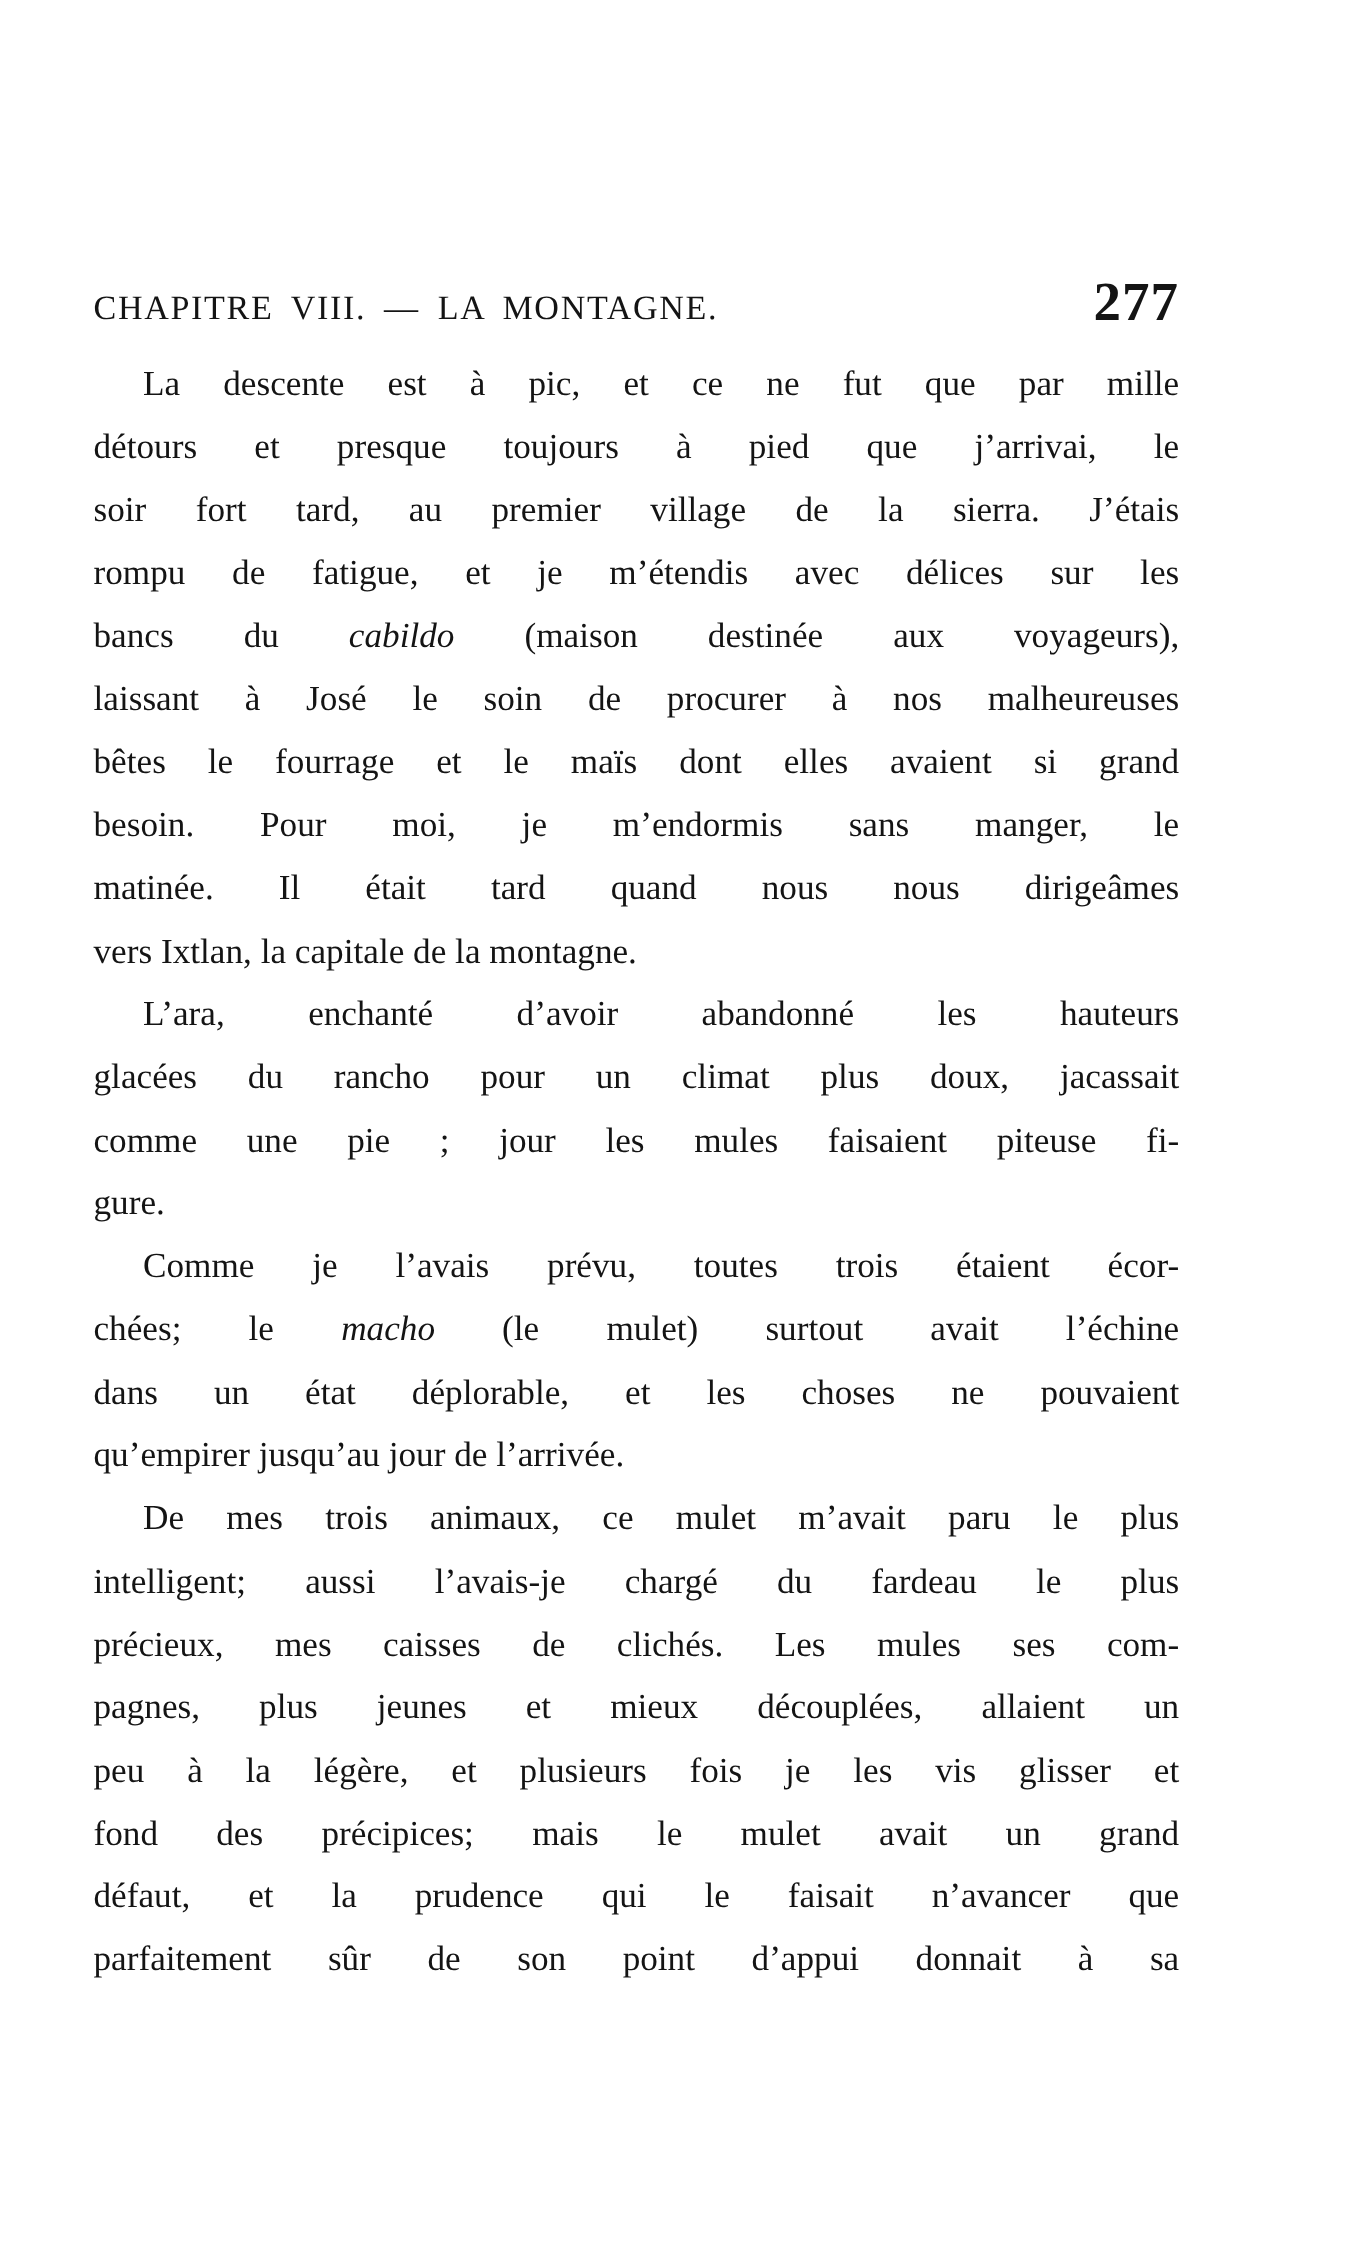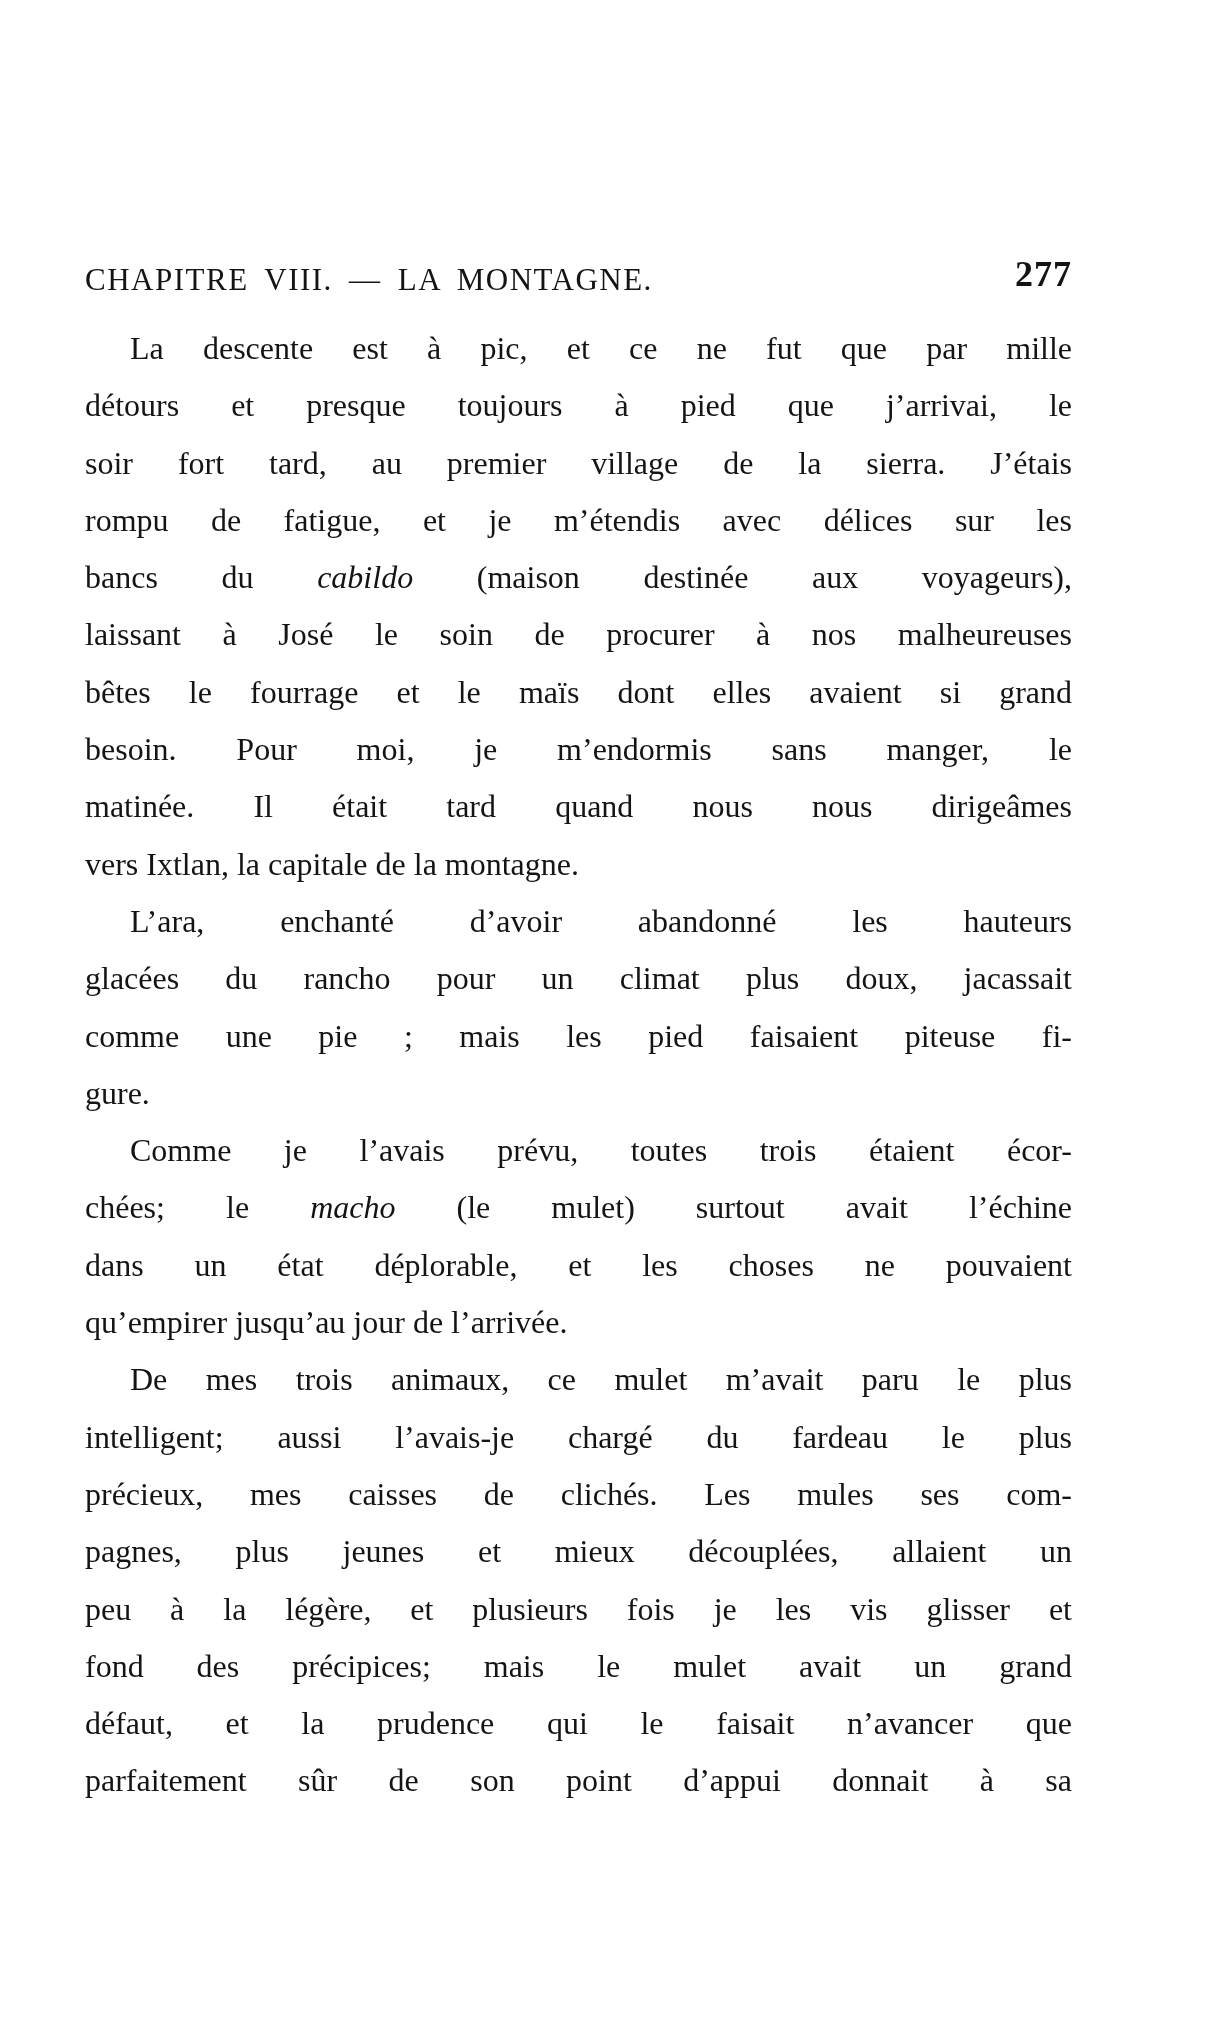--- a/index.html
+++ b/index.html
@@ -33,21 +33,21 @@
     font-size: 31px;
     line-height: 40px;
     letter-spacing: 1.5px;
     word-spacing: 7px;
     white-space: nowrap;
   }
   .page-number {
     position: absolute;
     right: 0;
     top: 248px;
-    font-size: 36px;
+    font-size: 50px;
     line-height: 52px;
     font-weight: 700;
     letter-spacing: 1px;
   }
   .page-body {
     position: absolute;
     left: 0;
     top: 320px;
     width: 987px;
     font-size: 32px;
@@ -83,21 +83,21 @@
         <div class="line"><span class="">soir fort tard, au premier village de la sierra. J’étais</span></div>
         <div class="line"><span class="">rompu de fatigue, et je m’étendis avec délices sur les</span></div>
         <div class="line"><span class="">bancs du </span><span class="it">cabildo</span><span class=""> (maison destinée aux voyageurs),</span></div>
         <div class="line"><span class="">laissant à José le soin de procurer à nos malheureuses</span></div>
         <div class="line"><span class="">bêtes le fourrage et le maïs dont elles avaient si grand</span></div>
         <div class="line"><span class="">besoin. Pour moi, je m’endormis sans manger, le</span></div>
         <div class="line"><span class="">matinée. Il était tard quand nous nous dirigeâmes</span></div>
         <div class="line no-just"><span class="">vers Ixtlan, la capitale de la montagne.</span></div>
         <div class="line indent"><span class="">L’ara, enchanté d’avoir abandonné les hauteurs</span></div>
         <div class="line"><span class="">glacées du rancho pour un climat plus doux, jacassait</span></div>
-        <div class="line"><span class="">comme une pie ; mais les pied faisaient piteuse fi-</span></div>
+        <div class="line"><span class="">comme une pie ; jour les mules faisaient piteuse fi-</span></div>
         <div class="line no-just"><span class="">gure.</span></div>
         <div class="line indent"><span class="">Comme je l’avais prévu, toutes trois étaient écor-</span></div>
         <div class="line"><span class="">chées; le </span><span class="it">macho</span><span class=""> (le mulet) surtout avait l’échine</span></div>
         <div class="line"><span class="">dans un état déplorable, et les choses ne pouvaient</span></div>
         <div class="line no-just"><span class="">qu’empirer jusqu’au jour de l’arrivée.</span></div>
         <div class="line indent"><span class="">De mes trois animaux, ce mulet m’avait paru le plus</span></div>
         <div class="line"><span class="">intelligent; aussi l’avais-je chargé du fardeau le plus</span></div>
         <div class="line"><span class="">précieux, mes caisses de clichés. Les mules ses com-</span></div>
         <div class="line"><span class="">pagnes, plus jeunes et mieux découplées, allaient un</span></div>
         <div class="line"><span class="">peu à la légère, et plusieurs fois je les vis glisser et</span></div>

